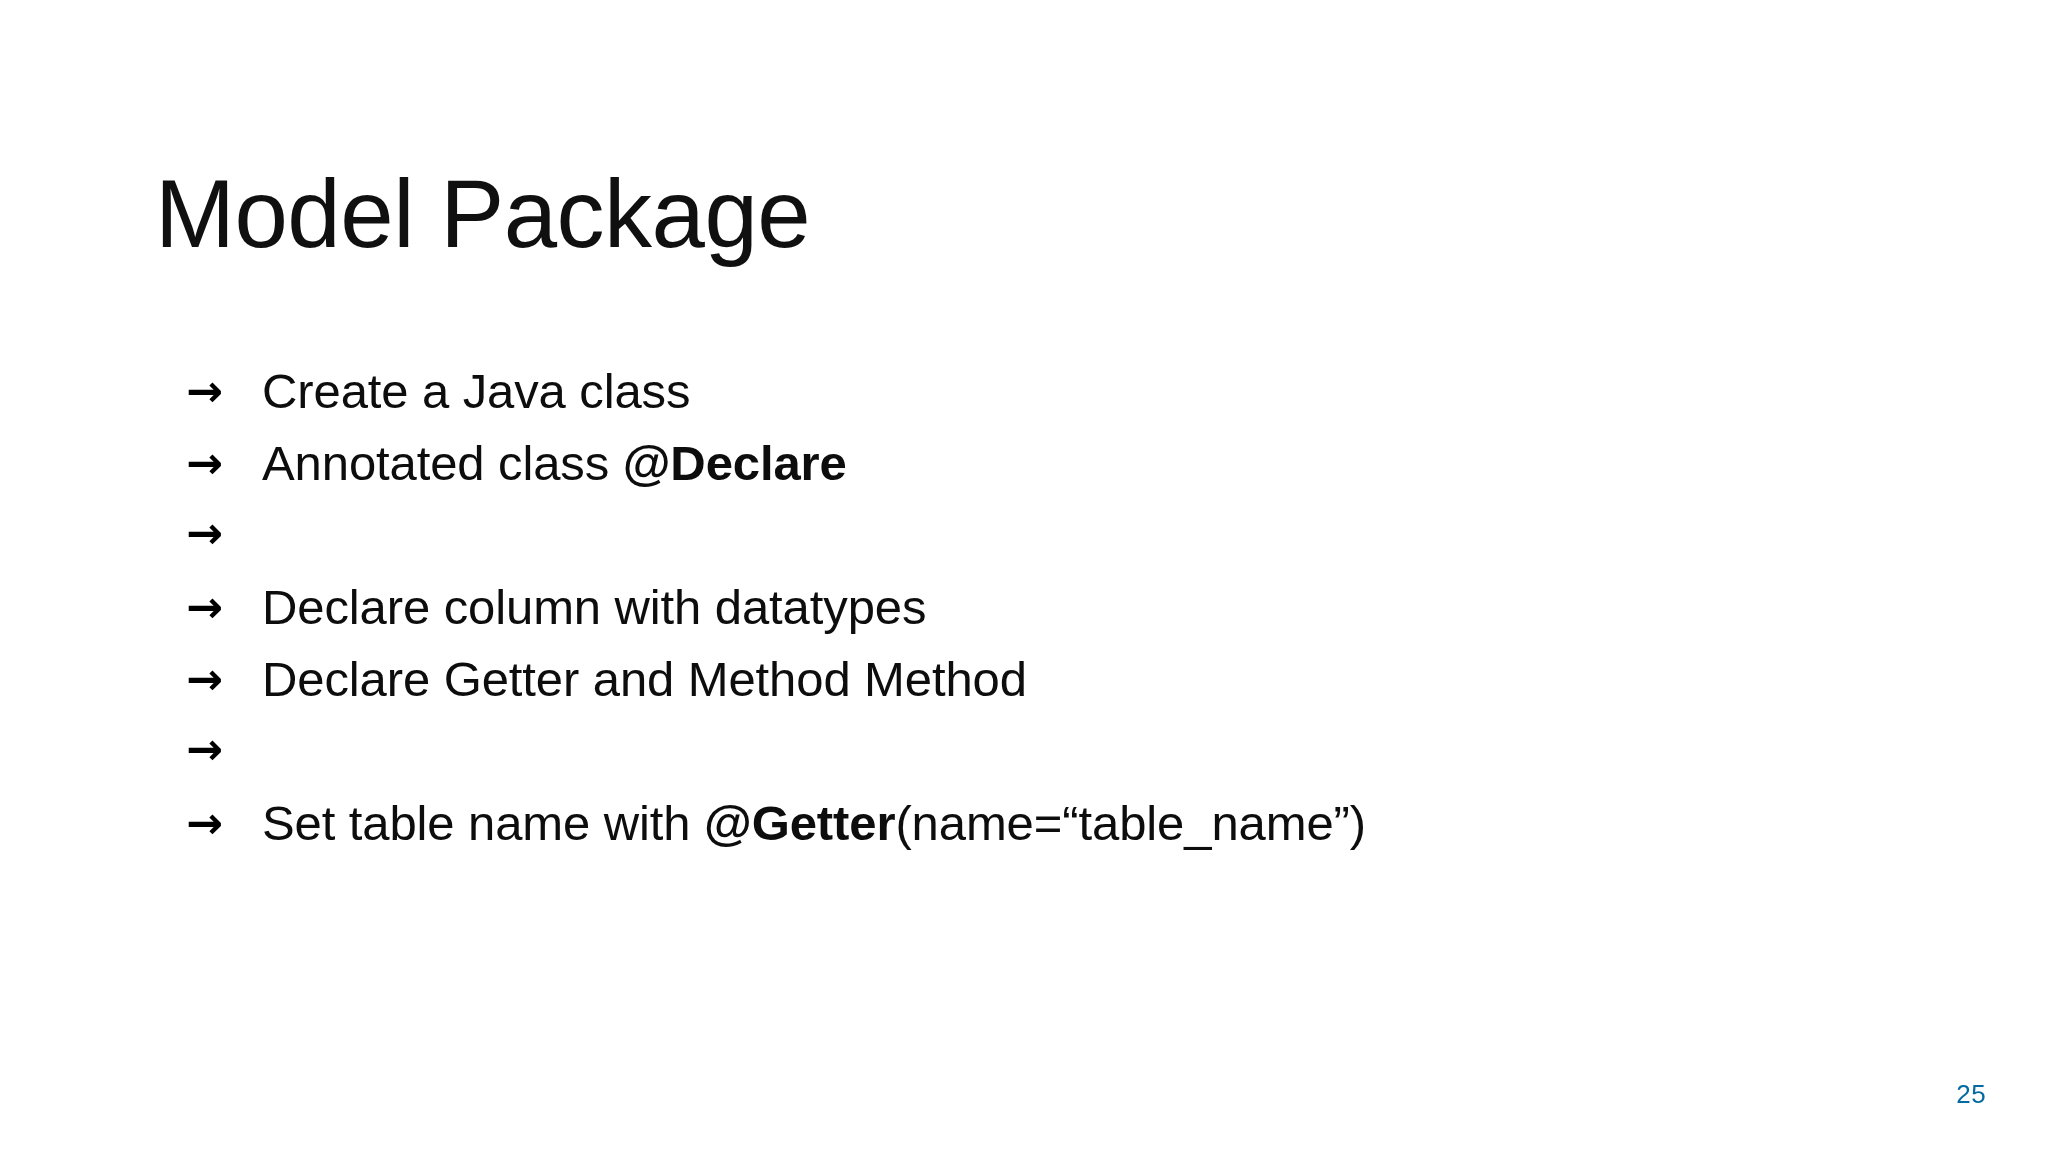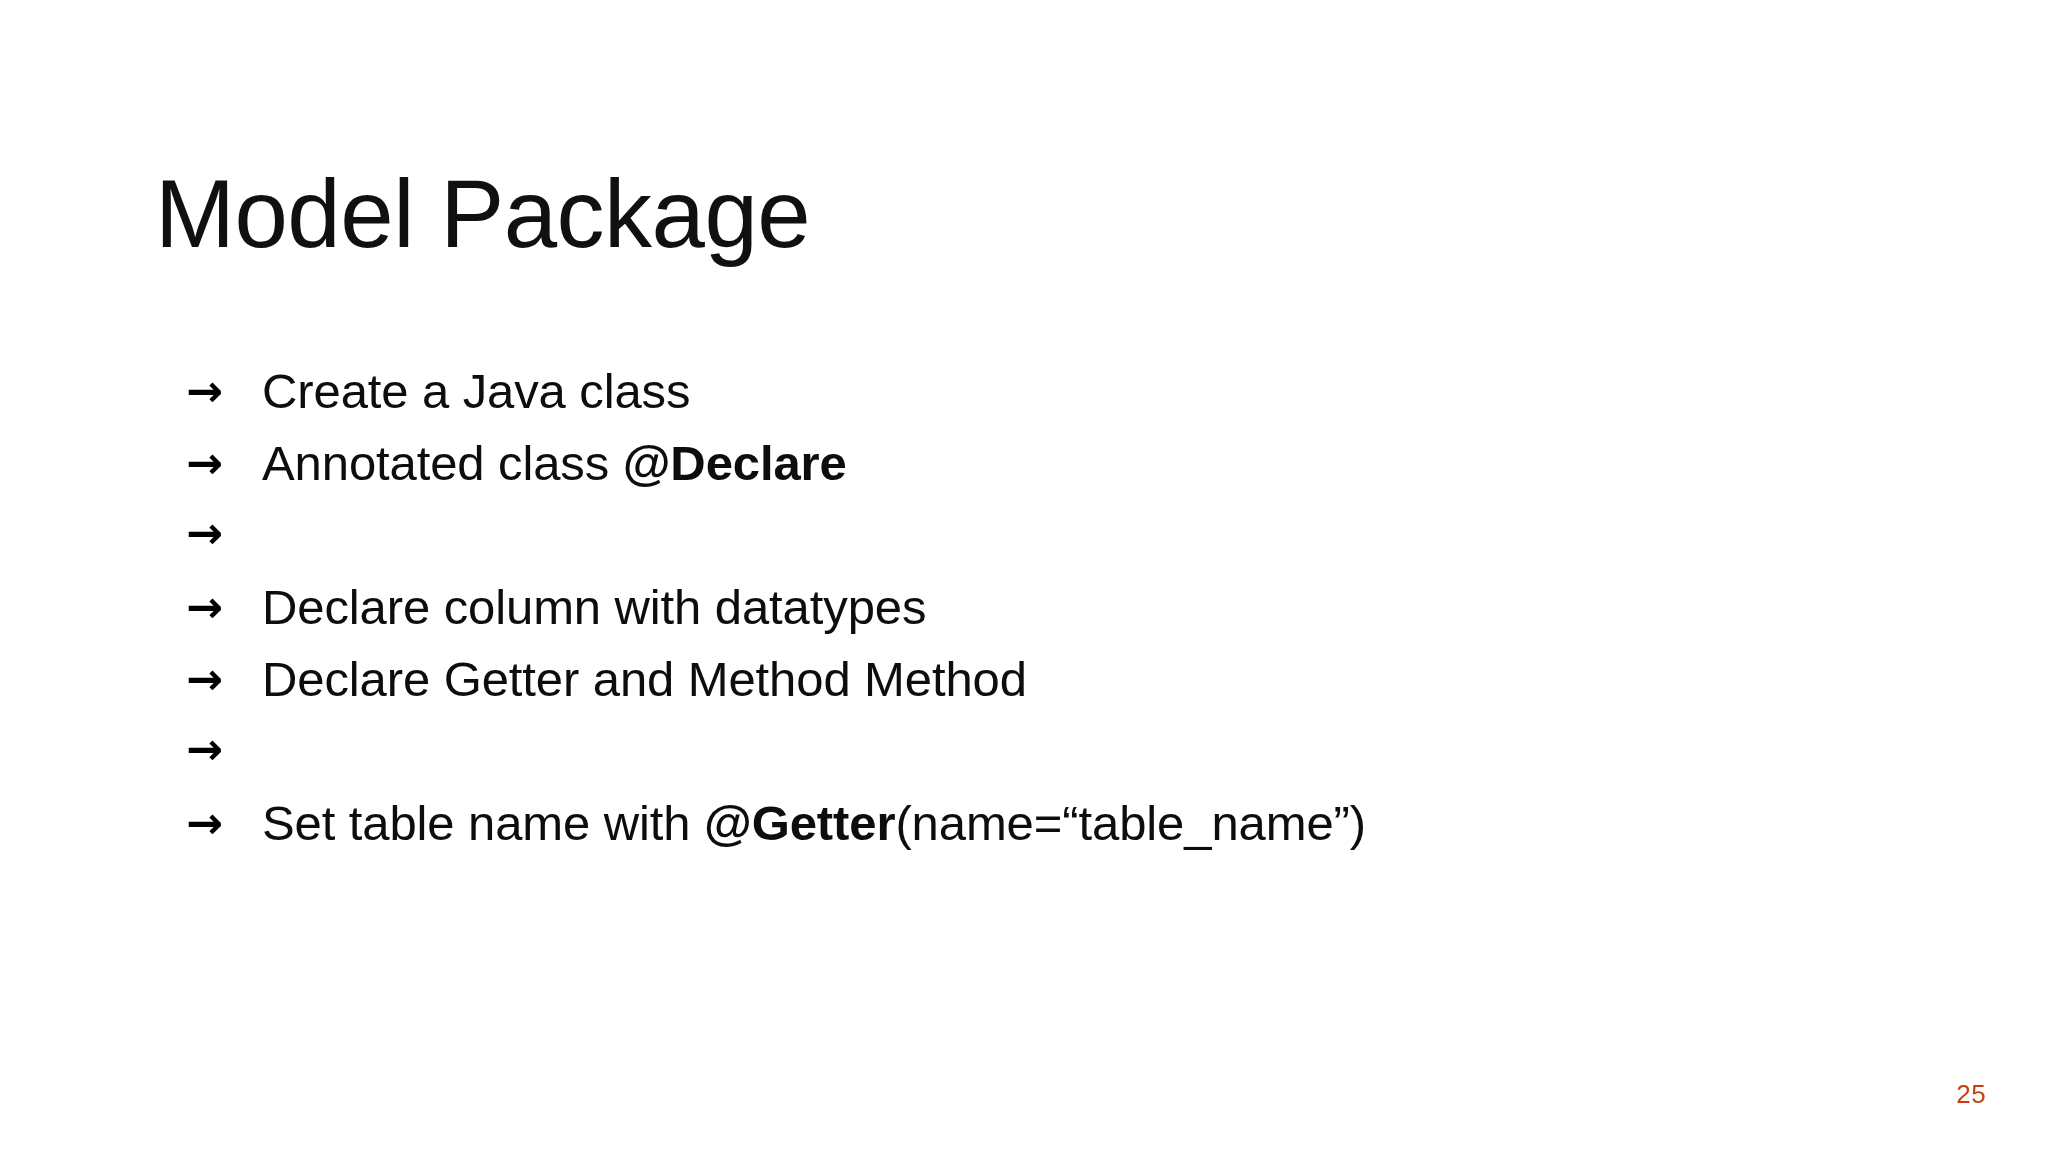--- a/index.html
+++ b/index.html
@@ -81,21 +81,21 @@
   }
 
   
   .page-number {
     position: absolute;
     right: 62px;
     bottom: 42px;
     font-family: "Liberation Sans", sans-serif;
     font-size: 26px;
     font-weight: 400;
-    color: #c2410c;
+    color: #0369a1;
     letter-spacing: 0.4px;
   }
 </style>
 </head>
 <body>
 
 <div class="slide">
 
   <h1 class="slide-title">Model Package</h1>
 

